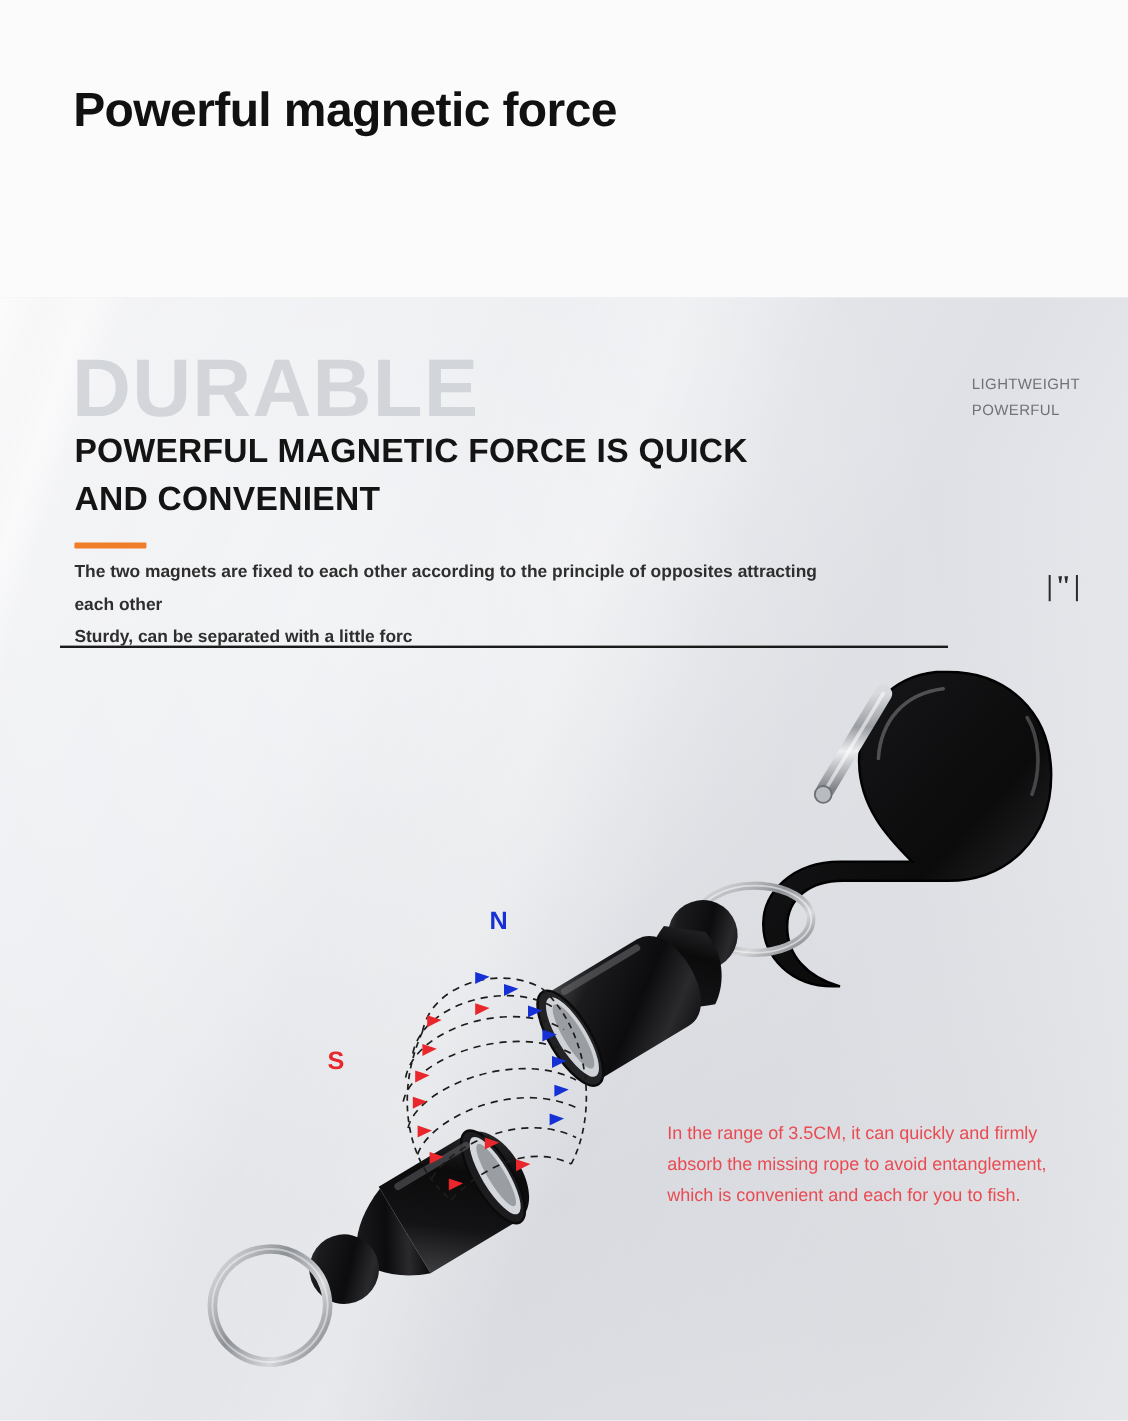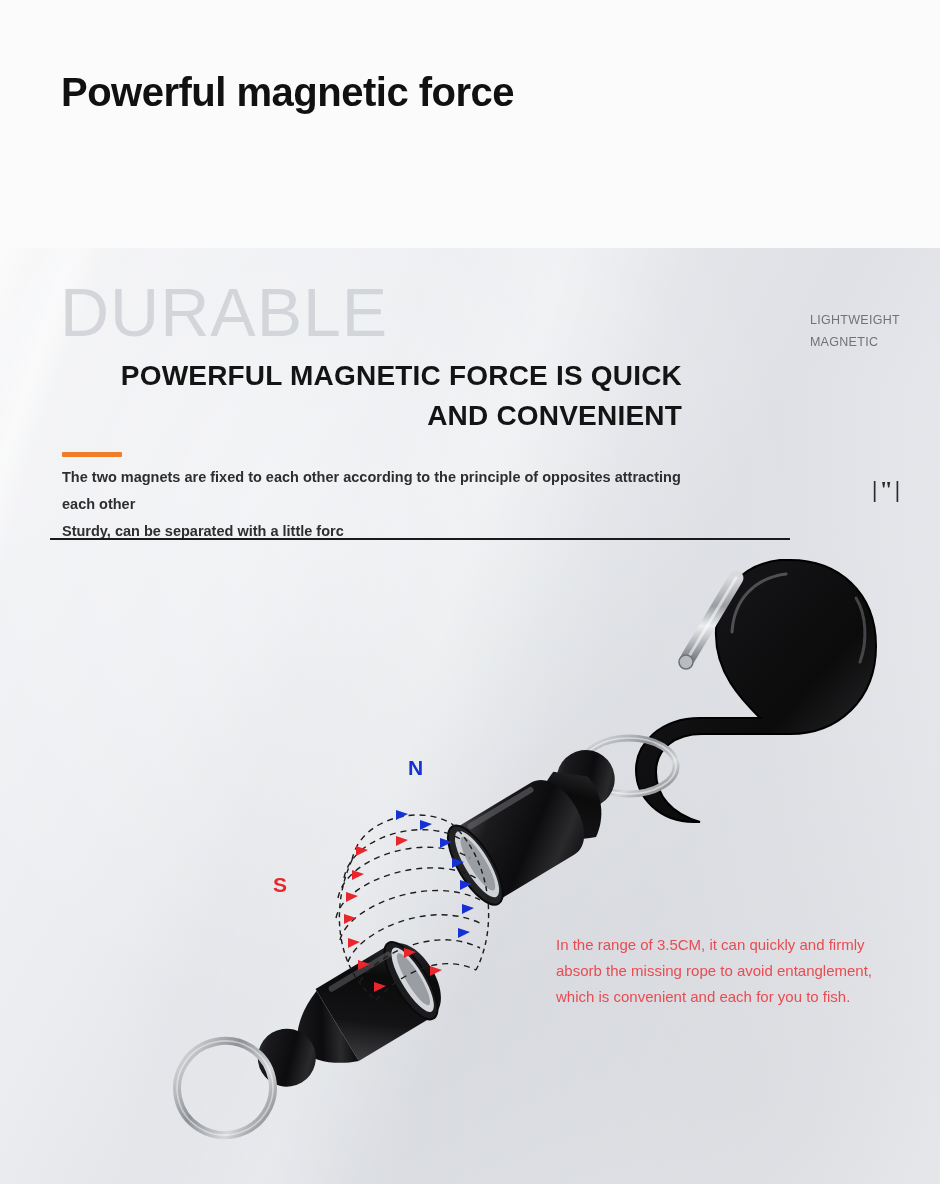--- a/index.html
+++ b/index.html
@@ -79,41 +79,40 @@
     position: absolute;
     left: 0; top: 0; width: 940px; height: 936px;
     background: radial-gradient(ellipse at 35% 30%, rgba(255,255,255,0.35) 0%, rgba(255,255,255,0) 55%),
                 radial-gradient(ellipse at 80% 90%, rgba(180,184,190,0.30) 0%, rgba(255,255,255,0) 60%);
     pointer-events: none;
   }
 
   .ghost-word {
     position: absolute;
     left: 60px;
-    top: 30px;
+    top: 42px;
     font-size: 68px;
-    font-weight: normal;
+    font-weight: bold;
     letter-spacing: 1px;
     color: #c9ccd1;
     opacity: .75;
     line-height: 1;
     white-space: nowrap;
   }
 
   .headline {
     position: absolute;
     left: 62px;
     top: 108px;
     width: 620px;
     font-size: 28px;
     font-weight: bold;
     color: #141414;
     line-height: 1.42;
     letter-spacing: .2px;
-    text-align: right;
   }
 
   .accent-bar {
     position: absolute;
     left: 62px;
     top: 204px;
     width: 60px;
     height: 5px;
     background: #f07d28;
     border-radius: 1px;
@@ -206,21 +205,21 @@
 
     <div class="accent-bar"></div>
 
     <div class="body-copy" style="white-space: pre-line; font-weight: bold;">The two magnets are fixed to each other according to the principle of opposites attracting each other
 Sturdy, can be separated with a little forc</div>
 
     <div class="rule"></div>
 
     <div class="corner-labels">
       <div>LIGHTWEIGHT</div>
-      <div>MAGNETIC</div>
+      <div>POWERFUL</div>
     </div>
 
     <div class="bracket-mark">|"|</div>
 
     <svg class="product-svg" viewBox="0 0 940 936">
       <defs>
         <linearGradient id="blackBody" x1="0" y1="0" x2="1" y2="1">
           <stop offset="0%" stop-color="#4a4a4c"></stop>
           <stop offset="22%" stop-color="#1b1b1d"></stop>
           <stop offset="55%" stop-color="#0c0c0e"></stop>

